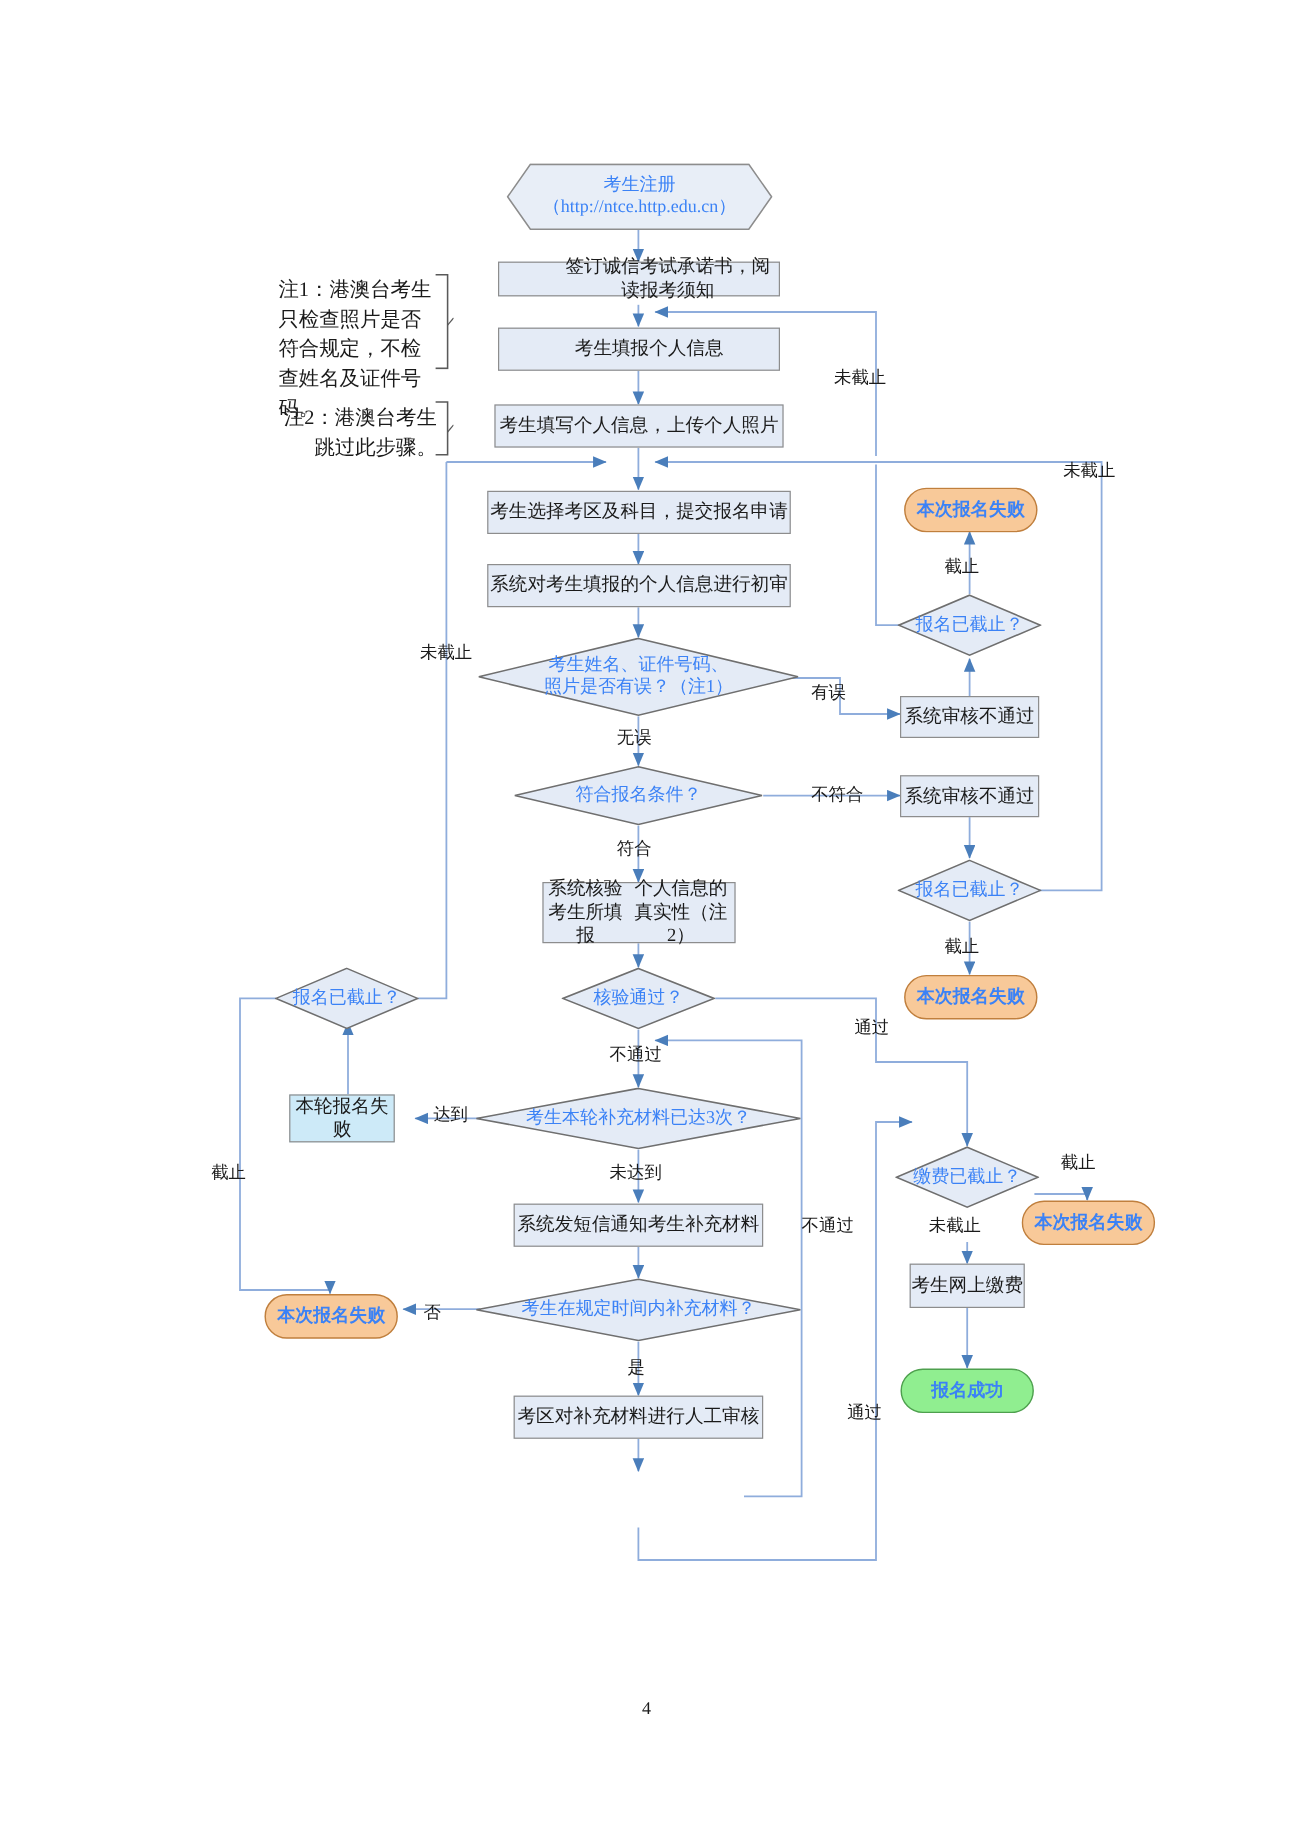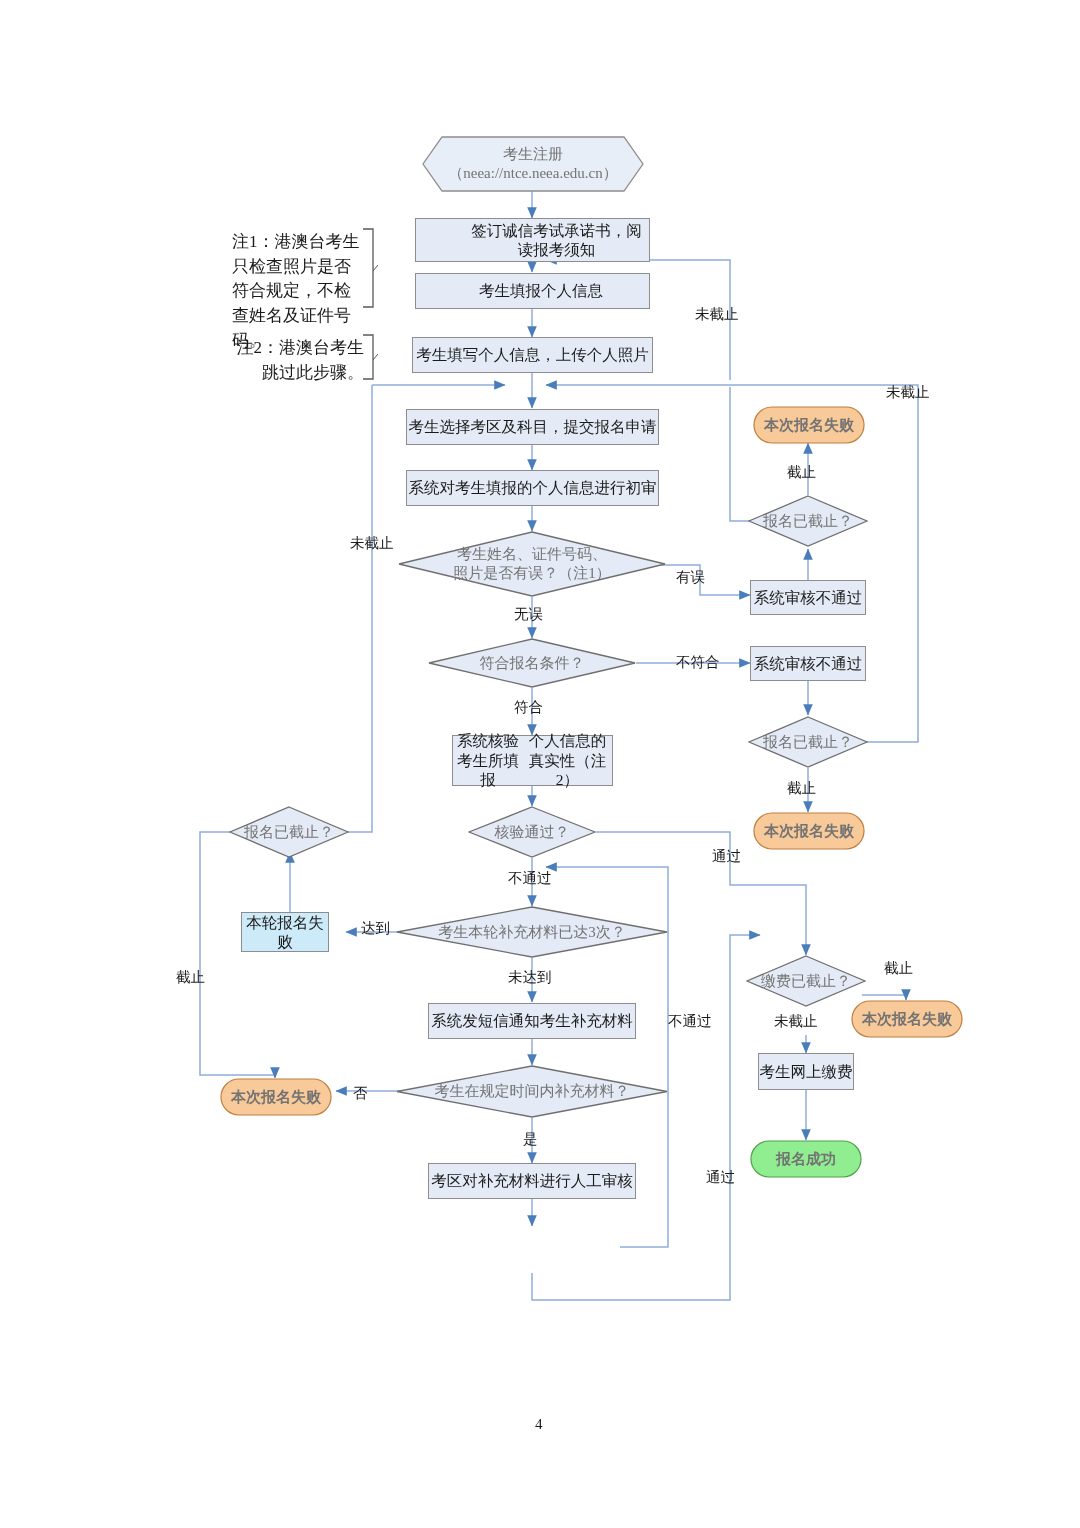--- a/index.html
+++ b/index.html
@@ -13,21 +13,21 @@
         line-height:1.25;color:#1a1a1a;}
   .proc{background:#e4ebf6;border:1.3px solid #8d8d8d;font-size:15.5px;}
   .term{font-size:15.5px;font-weight:bold;}
   .note{position:absolute;font-size:17px;line-height:1.45;color:#1a1a1a;text-align:left;}
   .elab{position:absolute;font-size:14.5px;color:#1a1a1a;white-space:nowrap;}
   .blue-box{background:#cdeaf8;border:1.3px solid #8d8d8d;font-size:15.5px;}
   .pagenum{position:absolute;font-size:15px;color:#1a1a1a;}
   .diamwrap{position:absolute;}
   .diamwrap .dtext{position:absolute;left:0;top:0;width:100%;height:100%;
         display:flex;align-items:center;justify-content:center;text-align:center;
-        font-size:15px;line-height:1.25;color:#737373;}
+        font-size:15px;line-height:1.25;color:#3b82f6;}
 </style>
 </head>
 <body>
 
 <div id="canvas">
 
   <svg class="flow" viewBox="0 0 1080 1528" xmlns="http://www.w3.org/2000/svg">
     <defs>
       <marker id="ar" markerWidth="9" markerHeight="9" refX="7.2" refY="3.2" orient="auto" markerUnits="strokeWidth">
         <path d="M0,0 L7.6,3.2 L0,6.4 z" fill="#4a7ebb"></path>
@@ -106,25 +106,25 @@
 
     </g>
   </svg>
 
   <div class="diamwrap" style="left:422px;top:136px;width:222px;height:56px;">
     <svg width="222" height="56" viewBox="0 0 222 56" xmlns="http://www.w3.org/2000/svg">
       <polygon points="20,1 202,1 221,28 202,55 20,55 1,28" fill="#e8eef7" stroke="#8d8d8d" stroke-width="1.3"></polygon>
     </svg>
     <div class="dtext" style="flex-direction:column;">
       <span>考生注册</span>
-      <span>（neea://ntce.neea.edu.cn）</span>
+      <span>（http://ntce.http.edu.cn）</span>
     </div>
   </div>
 
-  <div class="node proc" style="left:415px;top:218px;width:235px;height:44px;padding-left:48px;">签订诚信考试承诺书，阅读报考须知</div>
+  <div class="node proc" style="left:415px;top:218px;width:235px;height:29px;padding-left:48px;">签订诚信考试承诺书，阅读报考须知</div>
 
   <div class="node proc" style="left:415px;top:273px;width:235px;height:36px;padding-left:17px;">考生填报个人信息</div>
 
   <div class="node proc" style="left:412px;top:337px;width:241px;height:36px;">考生填写个人信息，上传个人照片</div>
 
   <div class="node proc" style="left:406px;top:409px;width:253px;height:36px;">考生选择考区及科目，提交报名申请</div>
 
   <div class="node proc" style="left:406px;top:470px;width:253px;height:36px;">系统对考生填报的个人信息进行初审</div>
 
   <div class="diamwrap" style="left:398px;top:531px;width:268px;height:66px;">

